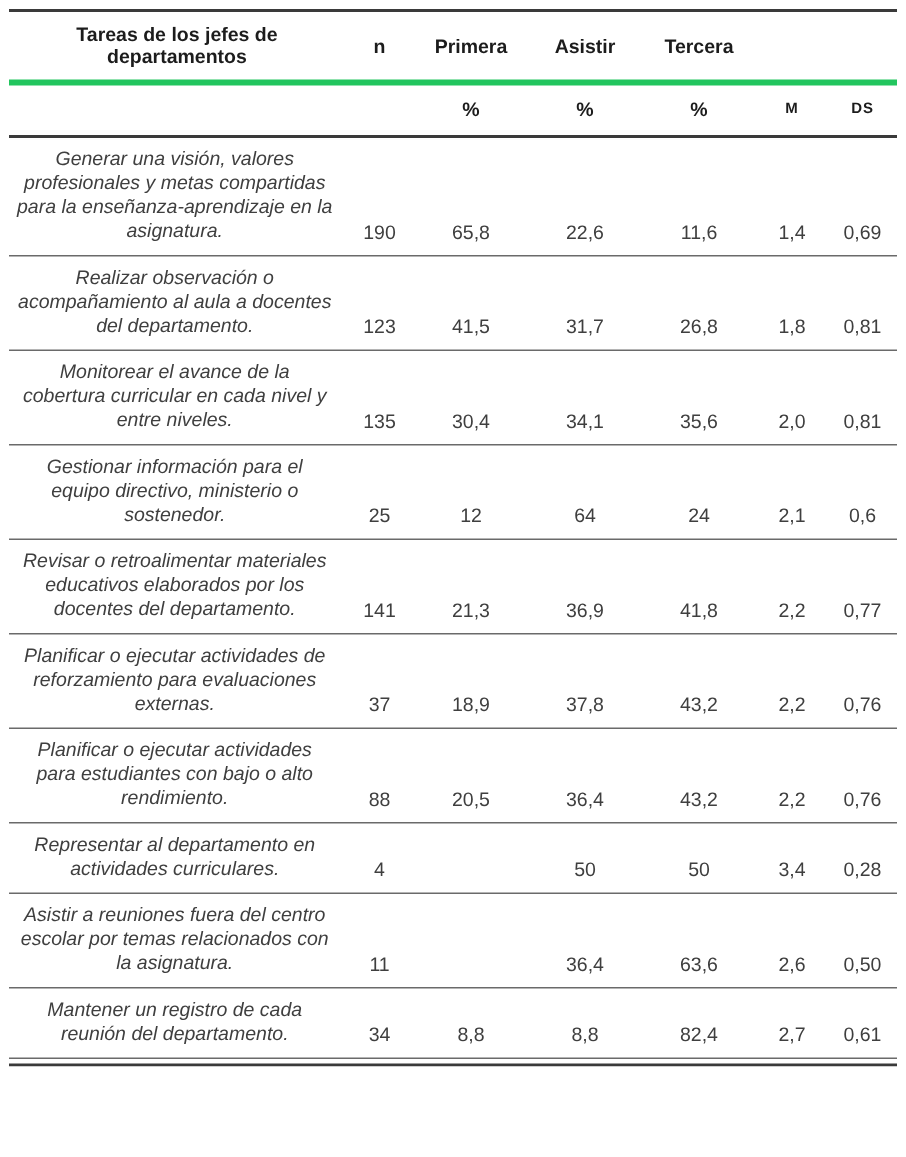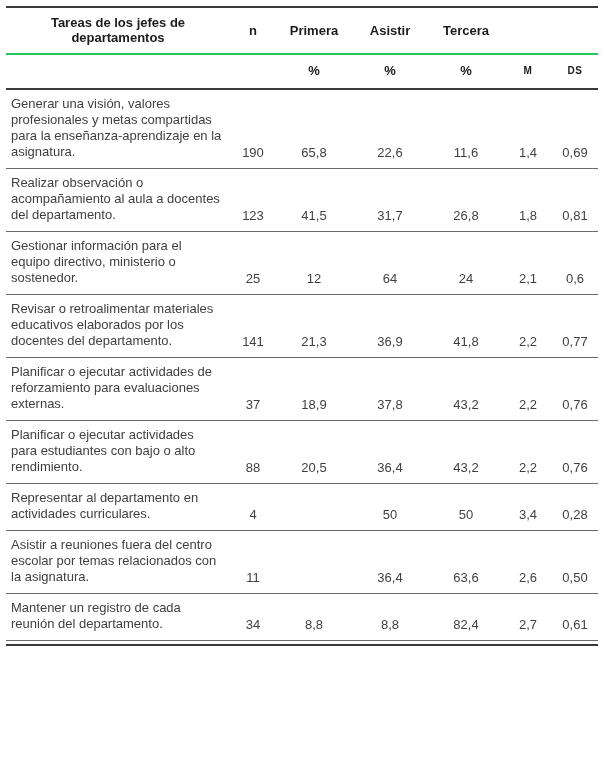--- a/index.html
+++ b/index.html
@@ -34,44 +34,45 @@
   col.c-m       { width: 48px; }
   col.c-ds      { width: 46px; }
 
   thead th {
     font-weight: bold;
     color: #1c1c1c;
     text-align: center;
     vertical-align: middle;
   }
   thead tr.head-main th {
-    border-bottom: 2px solid #22c55e;
+    border-bottom: 4px solid #22c55e;
     padding: 7px 2px 8px 2px;
     line-height: 15px;
   }
   thead tr.head-sub th {
     border-bottom: 2px solid #3a3a3a;
     padding: 8px 2px 10px 2px;
   }
   thead th.small-cap {
     font-size: 10px;
     letter-spacing: 0.5px;
   }
   tbody td {
     border-bottom: 1px solid #6a6a6a;
     vertical-align: bottom;
     padding: 6px 2px 8px 2px;
     text-align: center;
     color: #3f3f3f;
   }
   tbody td.task {
-    text-align: left;
+    text-align: center;
     padding-left: 5px;
     padding-right: 8px;
     line-height: 16px;
+    font-style: italic;
   }
 </style>
 </head>
 <body>
 
 <div class="page">
   <div class="table-wrap">
     <table class="stats">
       <colgroup>
         <col class="c-task">
@@ -117,20 +118,29 @@
     <td class="task">Realizar observación o acompañamiento al aula a docentes del departamento.</td>
     <td class="num">123</td>
     <td class="num">41,5</td>
     <td class="num">31,7</td>
     <td class="num">26,8</td>
     <td class="num">1,8</td>
     <td class="num">0,81</td>
   </tr>
 
 
+  <tr>
+    <td class="task">Monitorear el avance de la cobertura curricular en cada nivel y entre niveles.</td>
+    <td class="num">135</td>
+    <td class="num">30,4</td>
+    <td class="num">34,1</td>
+    <td class="num">35,6</td>
+    <td class="num">2,0</td>
+    <td class="num">0,81</td>
+  </tr>
 
 
   <tr>
     <td class="task">Gestionar información para el equipo directivo, ministerio o sostenedor.</td>
     <td class="num">25</td>
     <td class="num">12</td>
     <td class="num">64</td>
     <td class="num">24</td>
     <td class="num">2,1</td>
     <td class="num">0,6</td>

